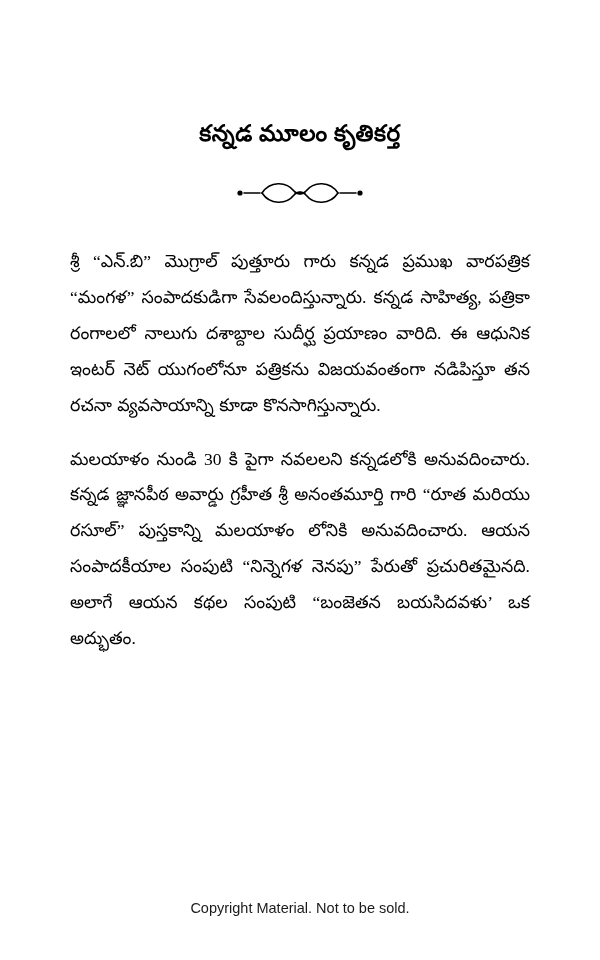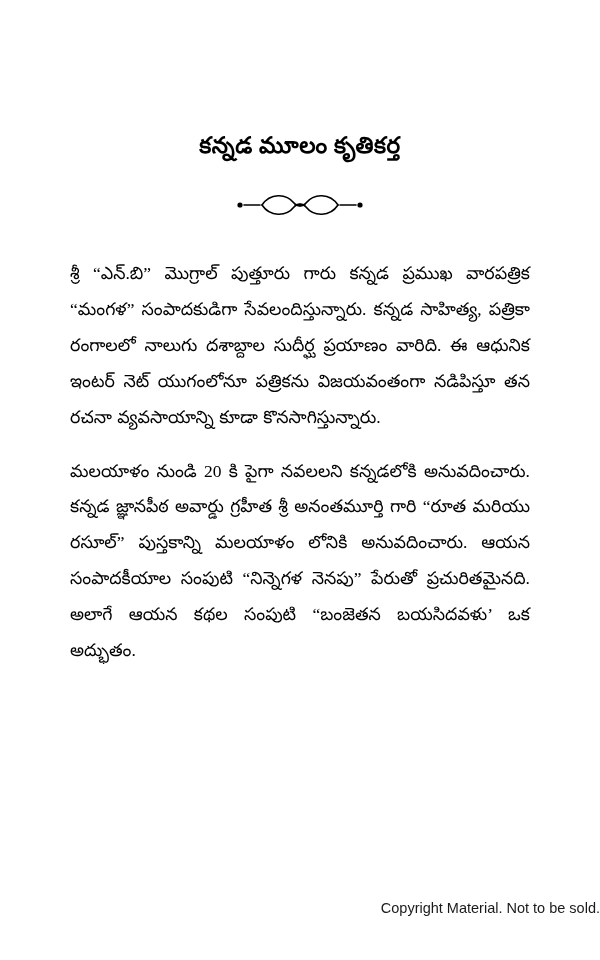--- a/index.html
+++ b/index.html
@@ -19,21 +19,21 @@
     position: absolute;
     left: 0;
     top: 0;
     width: 600px;
     height: 960px;
     box-sizing: border-box;
   }
   .content {
     position: absolute;
     left: 70px;
-    top: 12px;
+    top: 0;
     width: 460px;
   }
   .chapter-title {
     margin-top: 118px;
     text-align: center;
     font-size: 23px;
     font-weight: 700;
     letter-spacing: 0.5px;
     line-height: 1.4;
     font-family: "Liberation Serif", "DejaVu Serif", serif;
@@ -60,21 +60,21 @@
     word-spacing: 1px;
   }
   .para:last-child {
     margin-bottom: 0;
   }
   .footer {
     position: absolute;
     left: 0;
     top: 900px;
     width: 600px;
-    text-align: right;
+    text-align: center;
     font-size: 14.5px;
     font-family: "Liberation Sans", sans-serif;
     color: #1a1a1a;
   }
 </style>
 </head>
 <body>
 
 <div class="page">
 
@@ -93,20 +93,20 @@
         <g fill="#000000">
           <circle cx="40" cy="15" r="2.6"></circle>
           <circle cx="160" cy="15" r="2.6"></circle>
           <circle cx="100" cy="15" r="1.6"></circle>
         </g>
       </svg>
     </div>
 
     <div class="body-text">
       <p class="para">శ్రీ “ఎన్‌.బి” మొగ్రాల్ పుత్తూరు గారు కన్నడ ప్రముఖ వారపత్రిక “మంగళ” సంపాదకుడిగా సేవలందిస్తున్నారు. కన్నడ సాహిత్య, పత్రికా రంగాలలో నాలుగు దశాబ్దాల సుదీర్ఘ ప్రయాణం వారిది. ఈ ఆధునిక ఇంటర్ నెట్ యుగంలోనూ పత్రికను విజయవంతంగా నడిపిస్తూ తన రచనా వ్యవసాయాన్ని కూడా కొనసాగిస్తున్నారు.</p>
-      <p class="para">మలయాళం నుండి 20 కి పైగా నవలలని కన్నడలోకి అనువదించారు. కన్నడ జ్ఞానపీఠ అవార్డు గ్రహీత శ్రీ అనంతమూర్తి గారి “రూత మరియు రసూల్” పుస్తకాన్ని మలయాళం లోనికి అనువదించారు. ఆయన సంపాదకీయాల సంపుటి “నిన్నెగళ నెనపు” పేరుతో ప్రచురితమైనది. అలాగే ఆయన కథల సంపుటి “బంజెతన బయసిదవళు’ ఒక అద్భుతం.</p>
+      <p class="para">మలయాళం నుండి 30 కి పైగా నవలలని కన్నడలోకి అనువదించారు. కన్నడ జ్ఞానపీఠ అవార్డు గ్రహీత శ్రీ అనంతమూర్తి గారి “రూత మరియు రసూల్” పుస్తకాన్ని మలయాళం లోనికి అనువదించారు. ఆయన సంపాదకీయాల సంపుటి “నిన్నెగళ నెనపు” పేరుతో ప్రచురితమైనది. అలాగే ఆయన కథల సంపుటి “బంజెతన బయసిదవళు’ ఒక అద్భుతం.</p>
     </div>
 
   </div>
 
   <div class="footer">Copyright Material. Not to be sold.</div>
 
 </div>
 
 </body></html>

